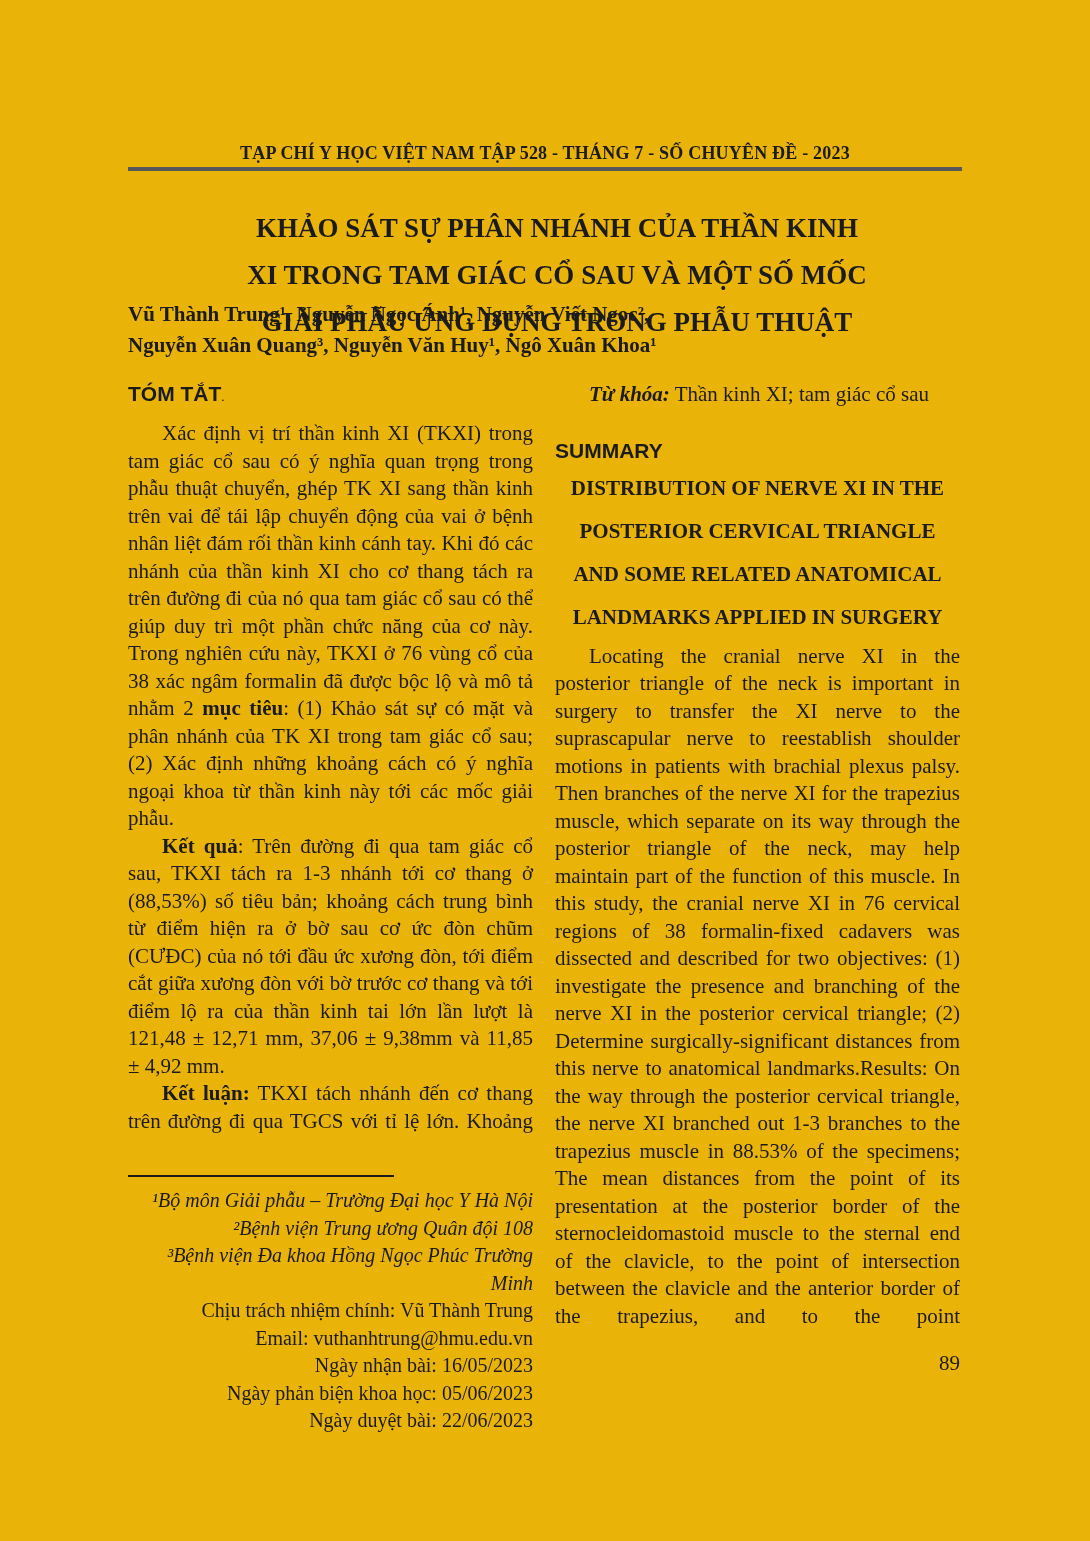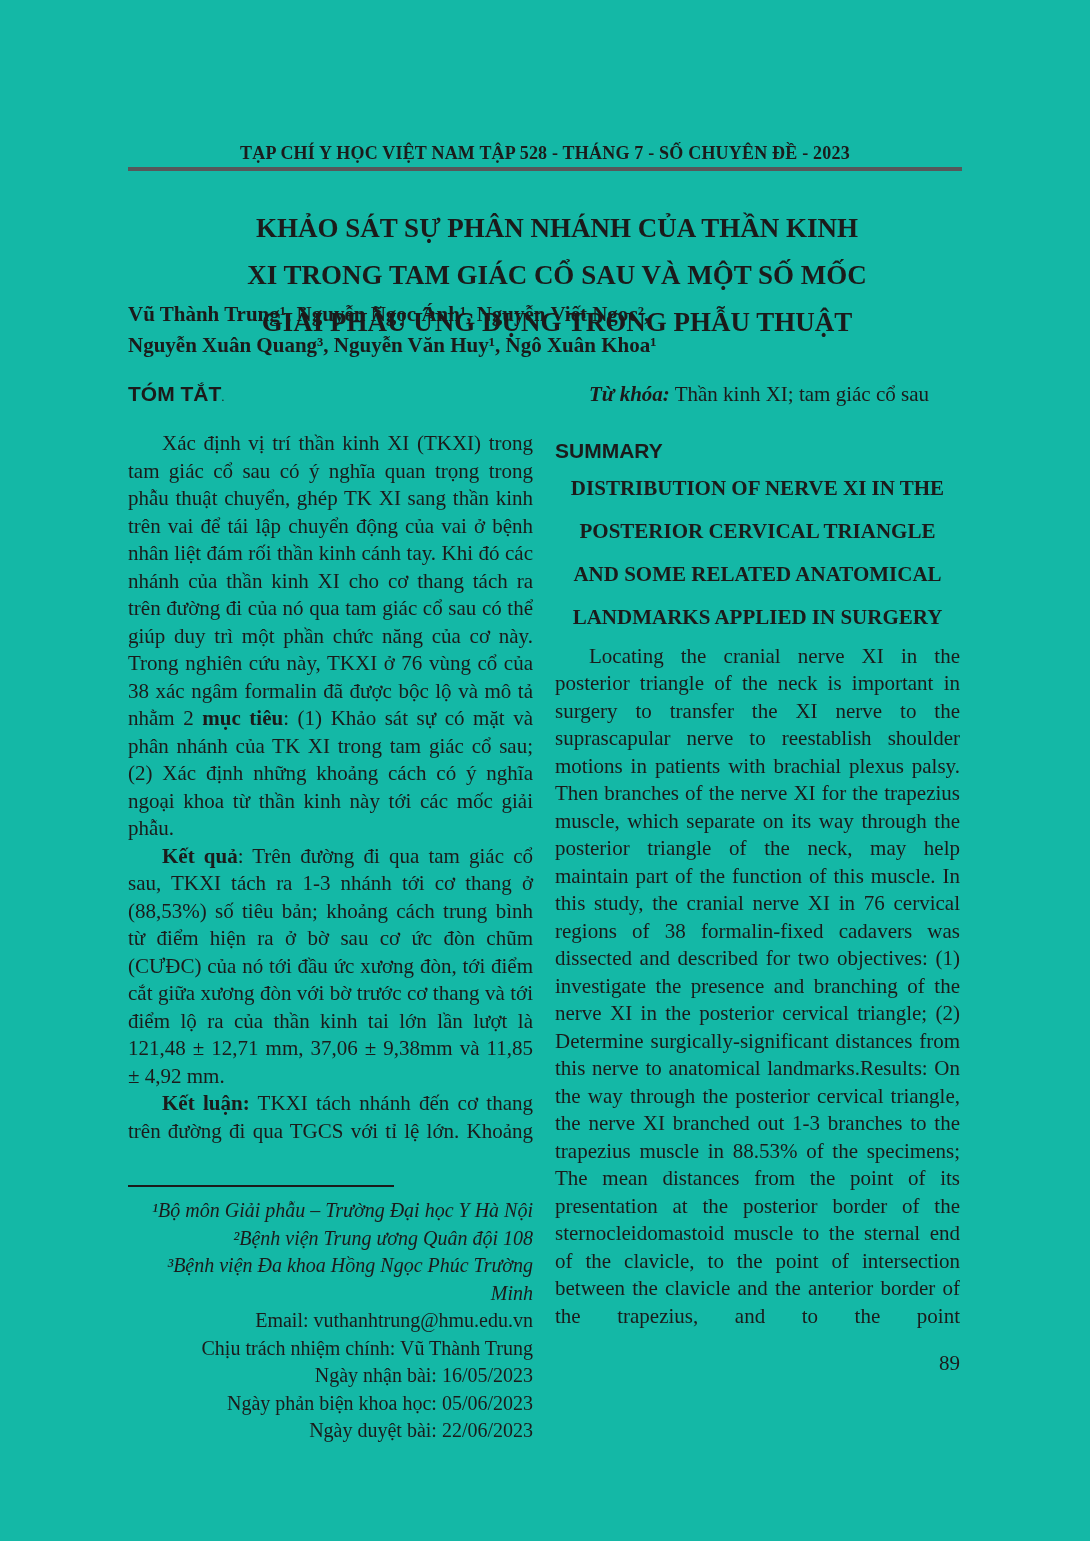--- a/index.html
+++ b/index.html
@@ -1,17 +1,17 @@
 <!DOCTYPE html>
 <html><head>
 <meta charset="utf-8">
 <style>
   html, body { margin:0; padding:0; background:#ffffff; }
   .page {
-    position:relative; width:1090px; height:1541px; background:#14b8a6;
+    position:relative; width:1090px; height:1541px; background:#eab308;
     color:#1b1b1b; font-family:"Liberation Serif", serif; overflow:hidden;
   }
   .running-header {
     position:absolute; top:143px; left:128px; width:834px;
     text-align:center; font-weight:bold; font-size:18px; letter-spacing:0.2px;
   }
   .header-rule {
     position:absolute; top:167px; left:128px; width:834px; height:4px;
     background:#56585a;
   }
@@ -29,21 +29,21 @@
     display:flex; gap:22px;
   }
   .col { width:405px; font-size:21px; line-height:27.5px; text-align:justify; }
   .col p { margin:0; text-indent:34px; }
   .col p.noindent { text-indent:0; }
   .runon { text-align-last:justify; }
   .section-heading {
     font-family:"Liberation Sans", sans-serif; font-weight:bold;
     font-size:21px; line-height:26px; text-align:left;
   }
-  .abstract-heading { margin-bottom:20px; }
+  .abstract-heading { margin-bottom:10px; }
   .heading-period { font-family:"Liberation Serif", serif; font-size:13px; font-weight:normal; }
   .b { font-weight:bold; }
   .i { font-style:italic; }
   .footnote-block { margin-top:40px; }
   .footnote-rule { width:266px; height:2px; background:#1b1b1b; margin:0 0 10px 0; }
   .footnote-line { font-size:20px; line-height:27.5px; text-align:right; }
   .affiliation { font-style:italic; }
   .summary-heading { margin-top:29px; }
   .summary-title {
     font-weight:bold; font-size:21px; line-height:43px;
@@ -78,22 +78,22 @@
       </div>
       <p><span>Xác định vị trí thần kinh XI (TKXI) trong tam giác cổ sau có ý nghĩa quan trọng trong phẫu thuật chuyển, ghép TK XI sang thần kinh trên vai để tái lập chuyển động của vai ở bệnh nhân liệt đám rối thần kinh cánh tay. Khi đó các nhánh của thần kinh XI cho cơ thang tách ra trên đường đi của nó qua tam giác cổ sau có thể giúp duy trì một phần chức năng của cơ này. Trong nghiên cứu này, TKXI ở 76 vùng cổ của 38 xác ngâm formalin đã được bộc lộ và mô tả nhằm 2 </span><span class="b">mục tiêu</span><span>: (1) Khảo sát sự có mặt và phân nhánh của TK XI trong tam giác cổ sau; (2) Xác định những khoảng cách có ý nghĩa ngoại khoa từ thần kinh này tới các mốc giải phẫu.</span></p>
       <p><span class="b">Kết quả</span><span>: Trên đường đi qua tam giác cổ sau, TKXI tách ra 1-3 nhánh tới cơ thang ở (88,53%) số tiêu bản; khoảng cách trung bình từ điểm hiện ra ở bờ sau cơ ức đòn chũm (CƯĐC) của nó tới đầu ức xương đòn, tới điểm cắt giữa xương đòn với bờ trước cơ thang và tới điểm lộ ra của thần kinh tai lớn lần lượt là 121,48 ± 12,71 mm, 37,06 ± 9,38mm và 11,85 ± 4,92 mm.</span></p>
       <p class="runon"><span class="b">Kết luận:</span><span> TKXI tách nhánh đến cơ thang trên đường đi qua TGCS với tỉ lệ lớn. Khoảng</span></p>
 
       <div class="footnote-block">
         <div class="footnote-rule"></div>
         <div class="footnote-line affiliation">¹Bộ môn Giải phẫu – Trường Đại học Y Hà Nội</div>
         <div class="footnote-line affiliation">²Bệnh viện Trung ương Quân đội 108</div>
         <div class="footnote-line affiliation">³Bệnh viện Đa khoa Hồng Ngọc Phúc Trường Minh</div>
+        <div class="footnote-line">Chịu trách nhiệm chính: Vũ Thành Trung</div>
         <div class="footnote-line">Email: vuthanhtrung@hmu.edu.vn</div>
-        <div class="footnote-line">Chịu trách nhiệm chính: Vũ Thành Trung</div>
         <div class="footnote-line">Ngày nhận bài: 16/05/2023</div>
         <div class="footnote-line">Ngày phản biện khoa học: 05/06/2023</div>
         <div class="footnote-line">Ngày duyệt bài: 22/06/2023</div>
       </div>
     </div>
 
     <div class="col">
       <p><span class="b i">Từ khóa:</span><span> Thần kinh XI; tam giác cổ sau</span></p>
       <div class="section-heading summary-heading">SUMMARY</div>
       <div class="summary-title">DISTRIBUTION OF NERVE XI IN THE POSTERIOR CERVICAL TRIANGLE AND SOME RELATED ANATOMICAL LANDMARKS APPLIED IN SURGERY</div>

